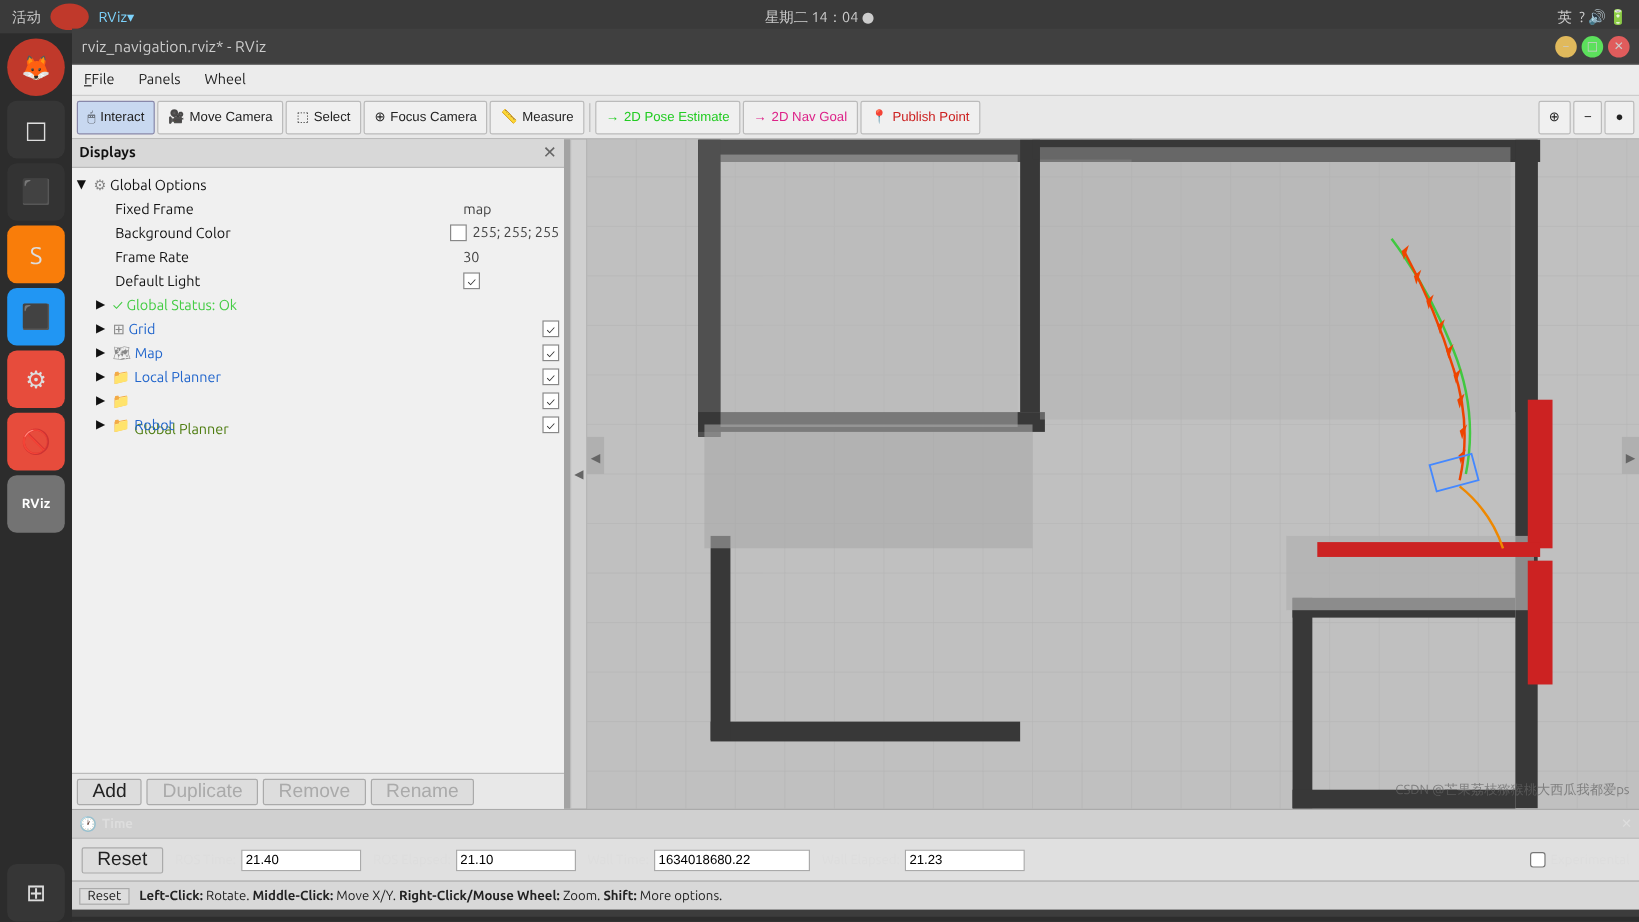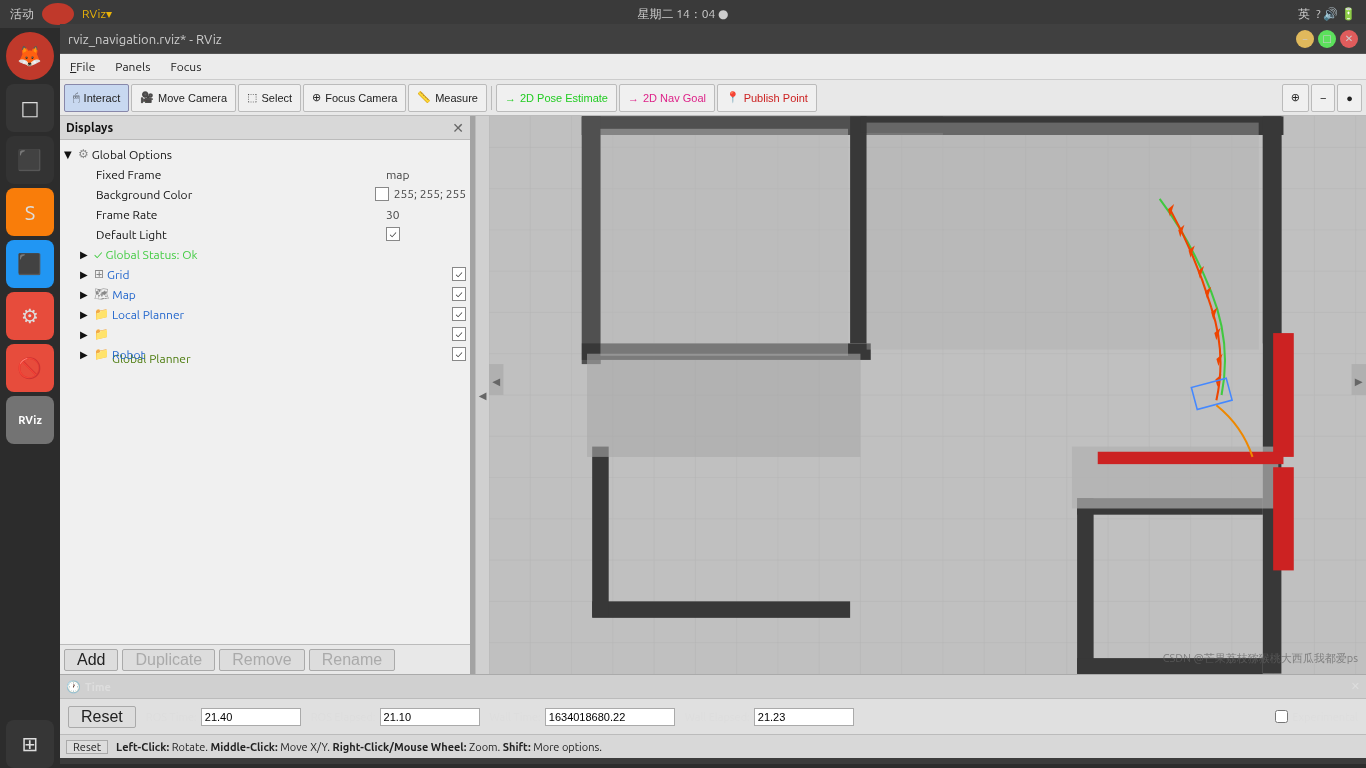--- a/index.html
+++ b/index.html
@@ -330,21 +330,21 @@
       color: rgba(100,100,100,0.7);
     }
   </style>
 </head>
 <body>
 
 <div class="system-bar">
   <div class="system-bar-left">
     <span>活动</span>
     <span style="width:32px;height:22px;background:#c0392b;border-radius:50%;display:inline-block;vertical-align:middle;"></span>
-    <span style="color:#eab308;">RViz▾</span>
+    <span style="color:#7dd3fc;">RViz▾</span>
   </div>
   <div style="position:absolute;left:50%;transform:translateX(-50%);">
     <span>星期二 14：04 ●</span>
   </div>
   <div class="system-bar-right">
     <span>英</span>
     <span>? 🔊 🔋</span>
   </div>
 </div>
 
@@ -373,21 +373,21 @@
 
   <div class="menu-bar">
     <span class="menu-item">
         <u>F</u>
         <span>File</span>
       </span>
     <span class="menu-item">
         <span>Panels</span>
       </span>
     <span class="menu-item">
-        <span>Focus</span>
+        <span>Wheel</span>
       </span>
   </div>
 
   <div class="toolbar">
     <button class="toolbar-btn active">
       <span>🖱</span>
       <span>Interact</span>
     </button>
     <button class="toolbar-btn">
       <span>🎥</span>

